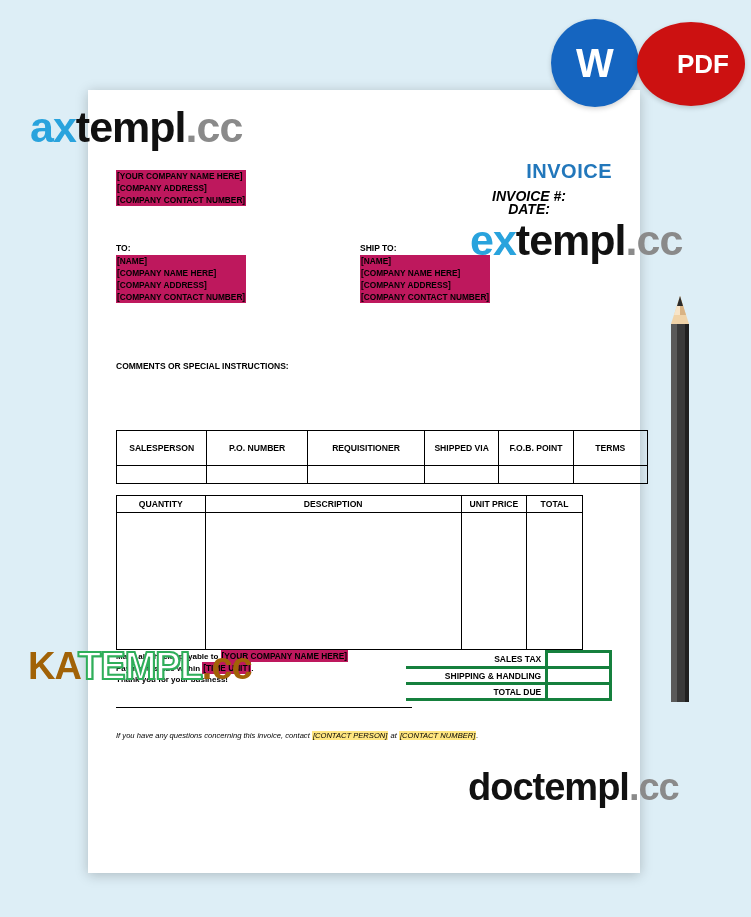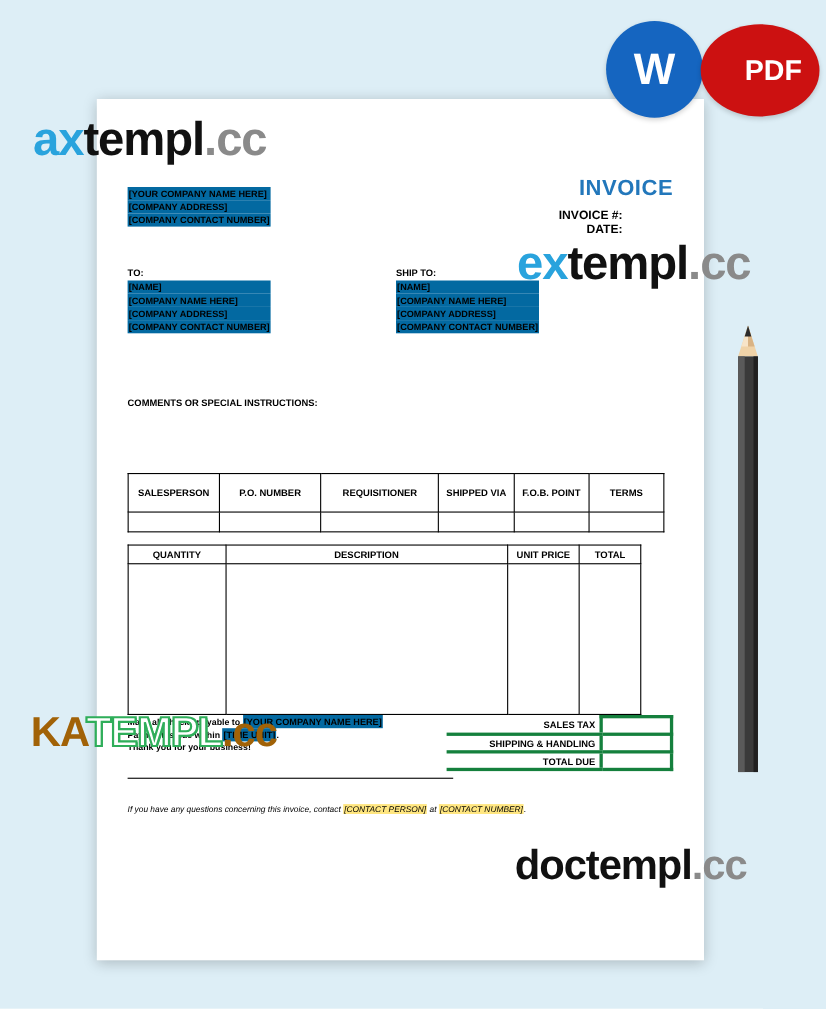--- a/index.html
+++ b/index.html
@@ -105,21 +105,21 @@
   
   #invoice-inner {
     position: absolute;
     left: 28px;
     top: 70px;
     width: 496px;
     font-size: 8.5px;
     color: #000;
   }
   .hl {
-    background: #0369a1;
+    background: #be185d;
     font-weight: bold;
     font-size: 8.3px;
     display: inline-block;
     padding: 0 1px;
     line-height: 12px;
   }
   .blk { display: block; }
   .sect-label {
     font-weight: bold;
     font-size: 8.5px;
@@ -132,24 +132,25 @@
     top: 0;
     color: #2277bb;
     font-size: 20px;
     font-weight: bold;
     letter-spacing: 0.5px;
   }
   #invoice-meta {
     position: absolute;
     right: 46px;
     top: 30px;
-    text-align: right;
-    font-weight: bold;
-    font-size: 11px;
+    text-align: center;
+    font-weight: bold;
+    font-size: 14px;
     line-height: 13px;
+    font-style: italic;
   }
 
   #company-block { position: absolute; left: 0; top: 10px; }
   #to-block { position: absolute; left: 0; top: 82px; }
   #shipto-block { position: absolute; left: 244px; top: 82px; }
   #comments-block { position: absolute; left: 0; top: 200px; }
 
   
   table {
     border-collapse: collapse;
@@ -157,21 +158,21 @@
     font-size: 8.4px;
   }
   table td, table th {
     border: 1px solid #000;
     padding: 0;
   }
   #table-header-info {
     position: absolute;
     left: 0;
     top: 270px;
-    width: 488px;
+    width: 532px;
   }
   #table-header-info th {
     font-weight: bold;
     text-align: center;
     height: 34px;
     line-height: 11px;
     font-size: 8.6px;
   }
   #table-header-info td { height: 17px; }
 

